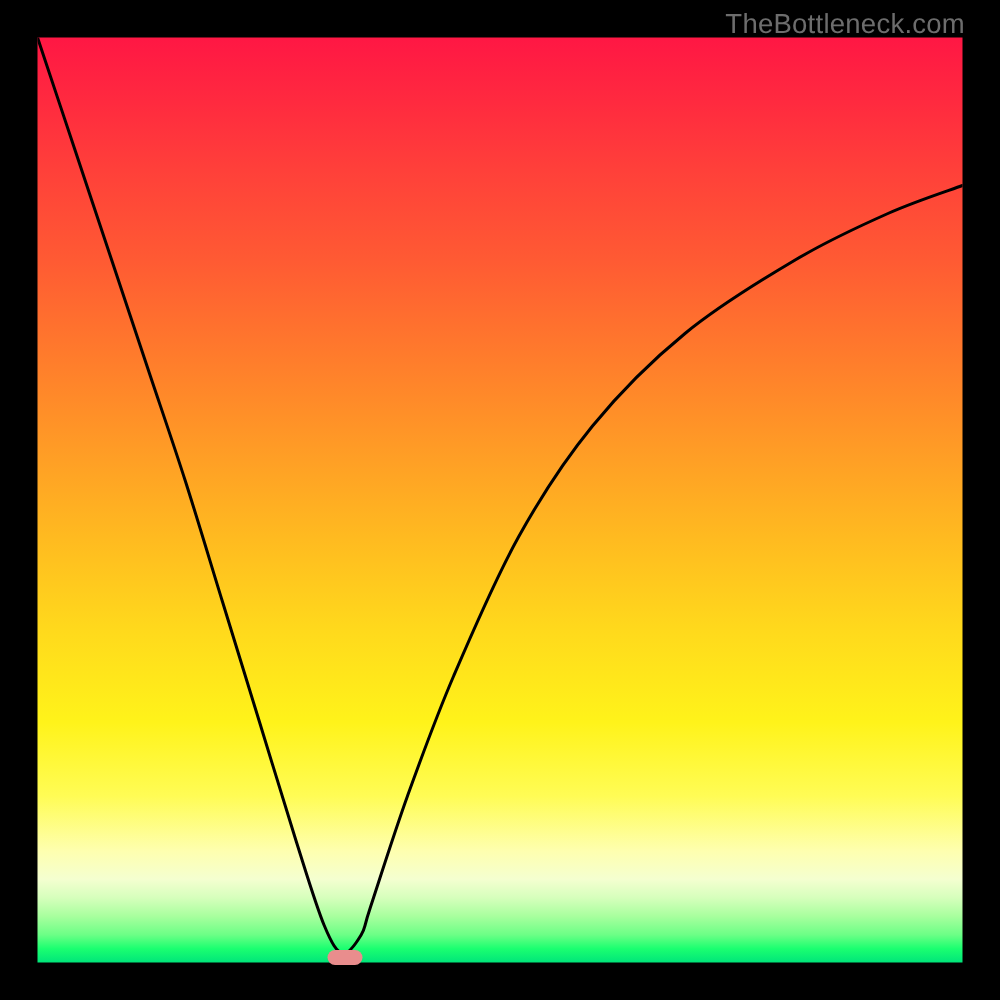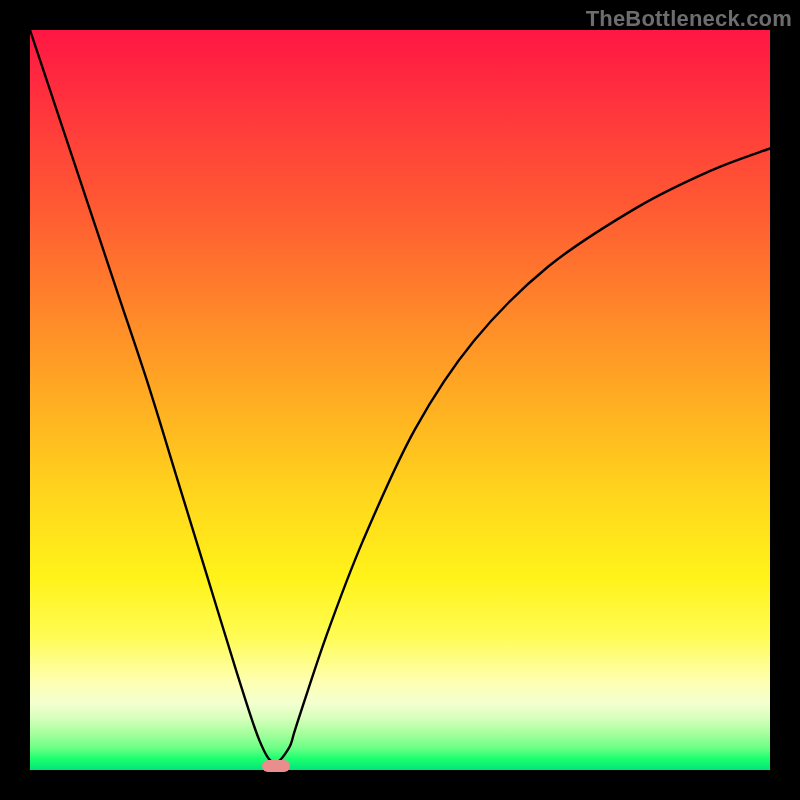--- a/index.html
+++ b/index.html
@@ -41,23 +41,23 @@
       #d6ffbc 93%,
       #a8ff9e 95%,
       #6cff86 97%,
       #1bff70 98.5%,
       #00e57a 100%
     );
   }
   .watermark {
     position: absolute;
     top: 6px;
-    right: 8px;
+    right: 28px;
     font-size: 22px;
-    font-weight: 700;
+    font-weight: 400;
     color: #6d6d6d;
     letter-spacing: 0.2px;
     user-select: none;
   }
   svg.curve {
     position: absolute;
     left: 0;
     top: 0;
     width: 740px;
     height: 740px;

